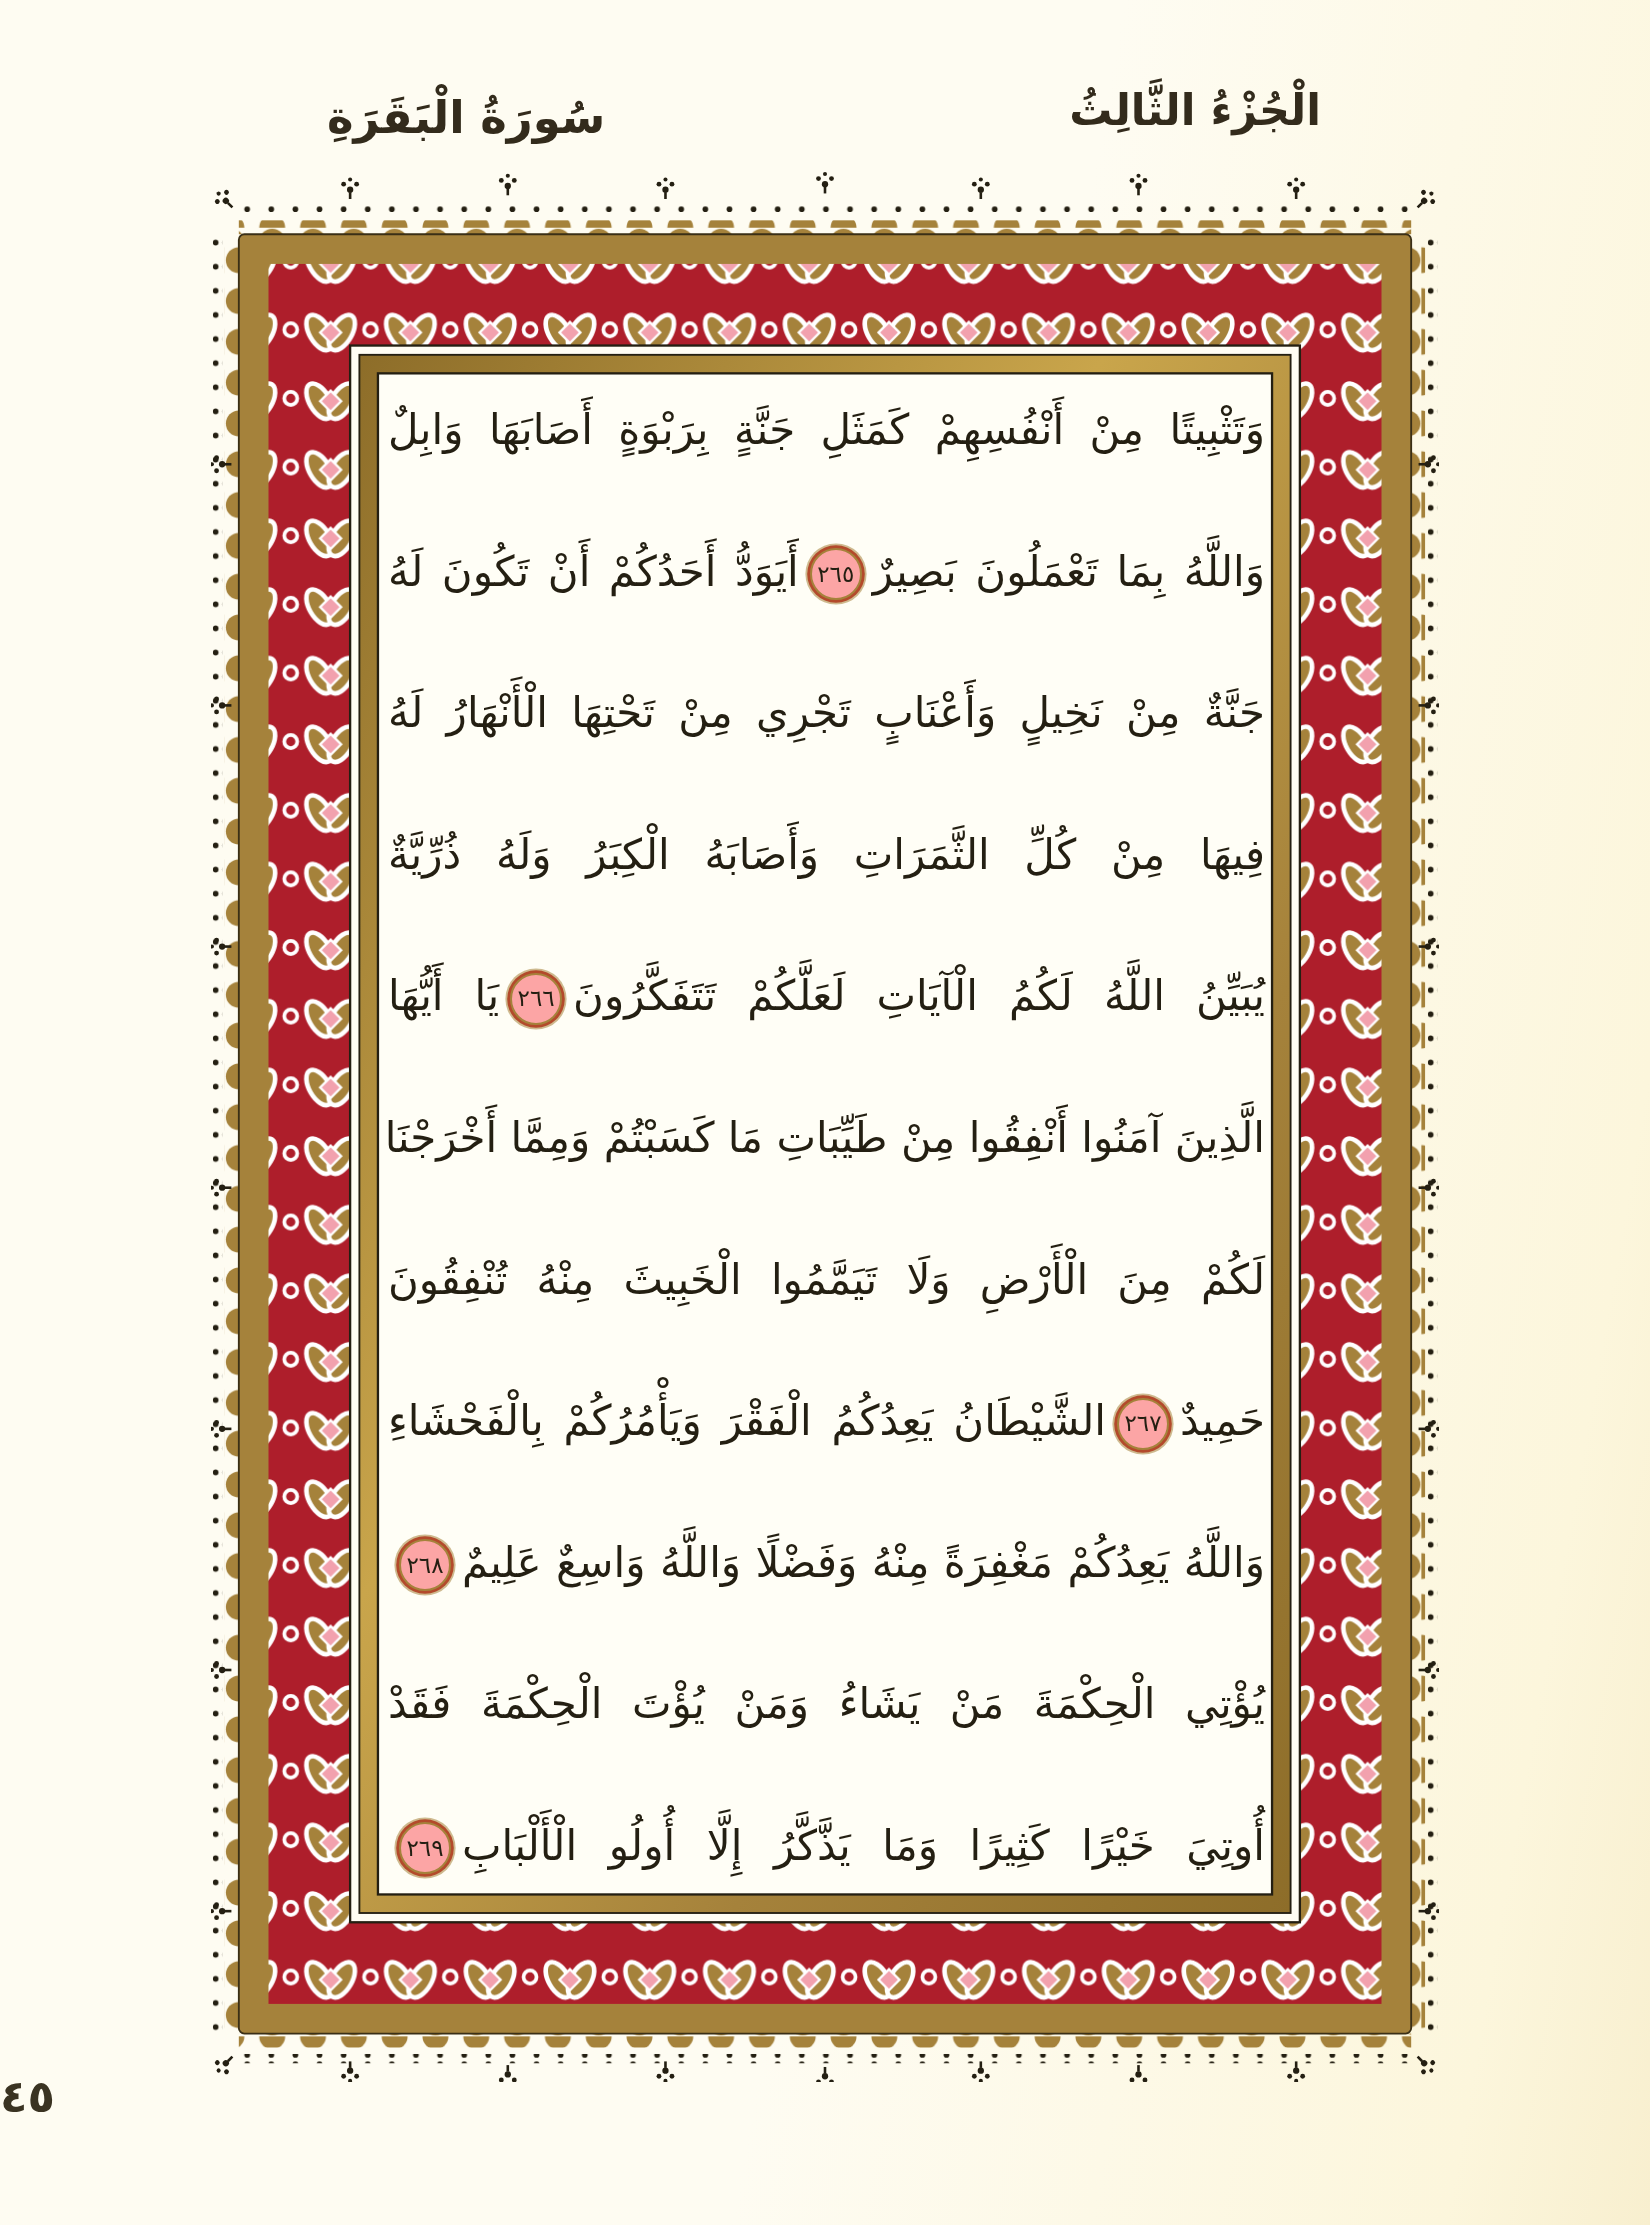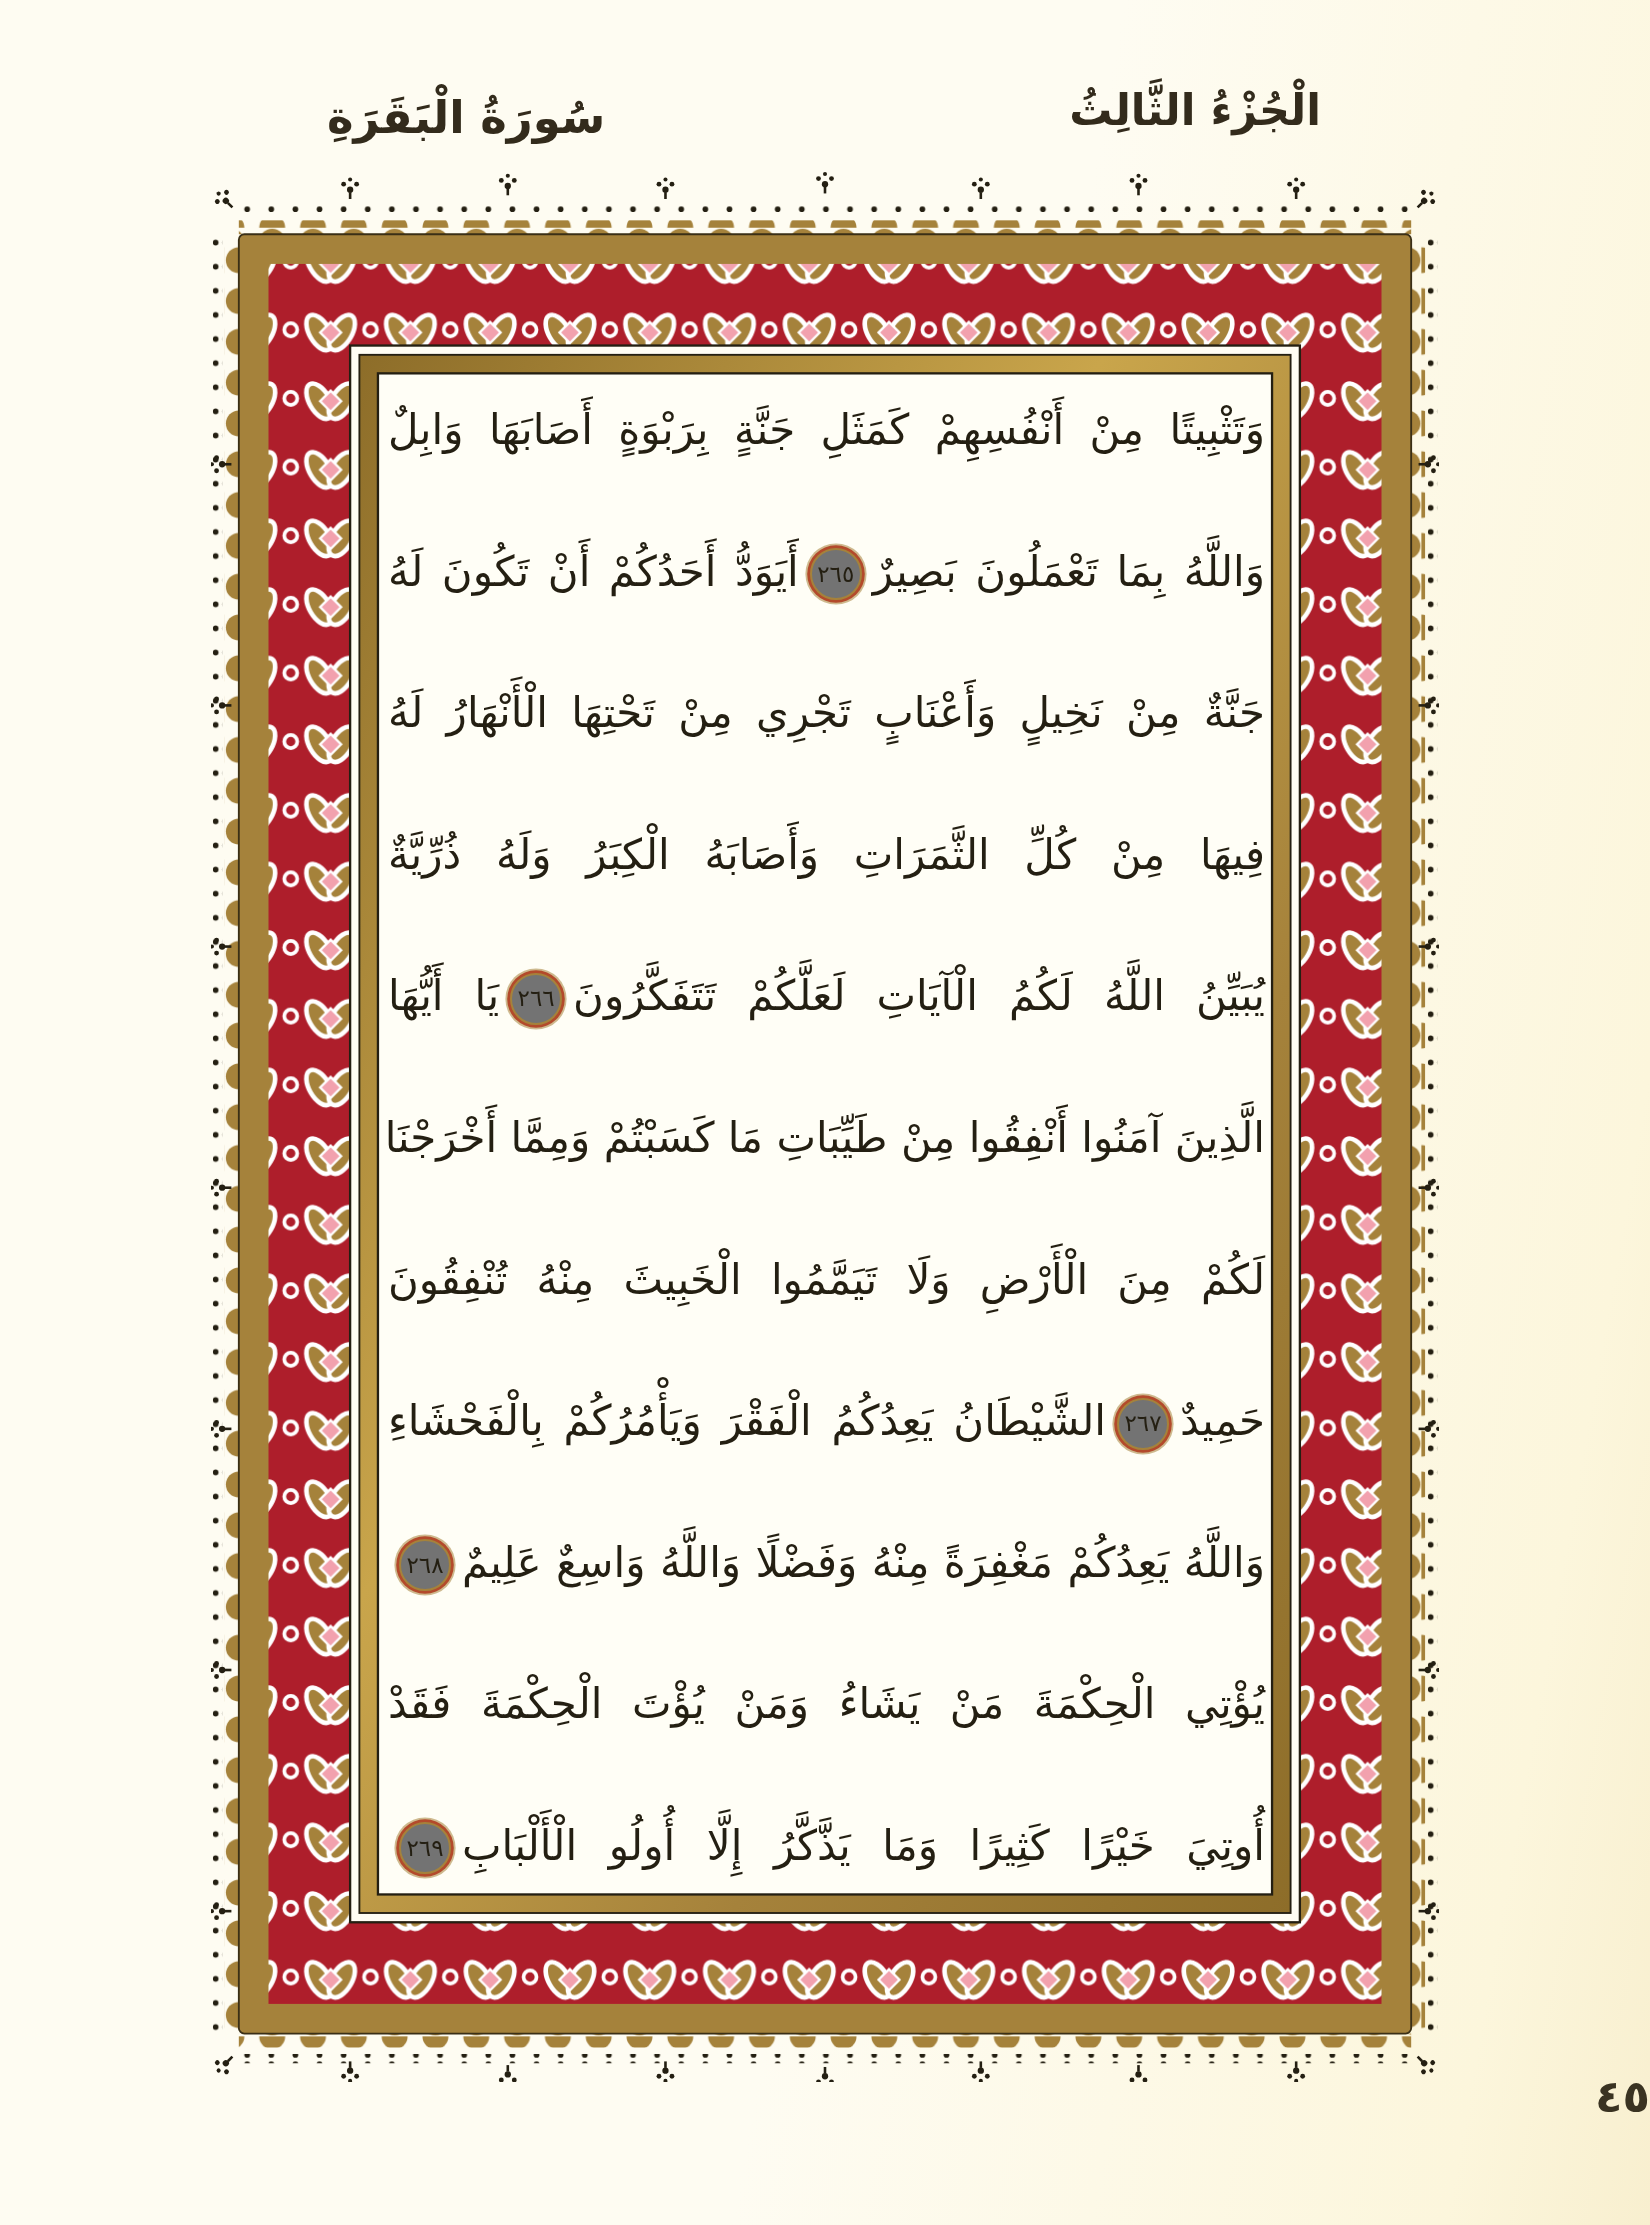--- a/index.html
+++ b/index.html
@@ -45,33 +45,33 @@
     text-align-last:justify;
     white-space:nowrap;
     letter-spacing:0.5px;
   }
   .line .txt{display:inline;}
   .ayah{
     display:inline-flex;
     align-items:center;justify-content:center;
     width:52px;height:52px;
     border-radius:50%;
-    background:#737373;
+    background:#fca5a5;
     border:2.8px solid var(--border_gold);
     box-shadow:0 0 0 2.8px var(--medallion_red), 0 0 0 4.6px rgba(165,130,59,.55);
     font-size:23px;
     line-height:1;
     color:var(--ink);
     vertical-align:middle;
     margin:0 11px;
   }
   .page-number{
     position:absolute;
     left:0;right:0;top:2070px;
-    text-align:right;
+    text-align:left;
     font-size:45px;
     font-weight:bold;
     color:#3a3322;
   }
 </style>
 </head>
 <body>
 
 <div class="hdr hdr-right">الْجُزْءُ الثَّالِثُ</div>
 <div class="hdr hdr-left">سُورَةُ الْبَقَرَةِ</div>

